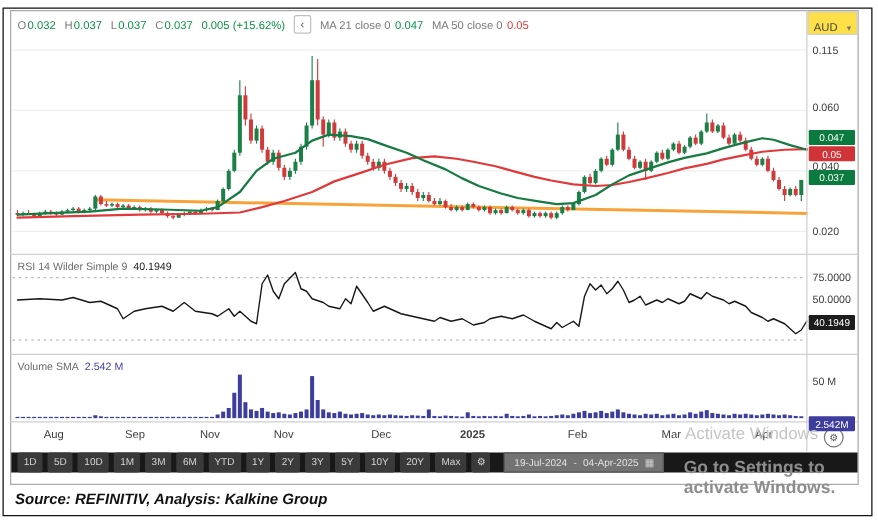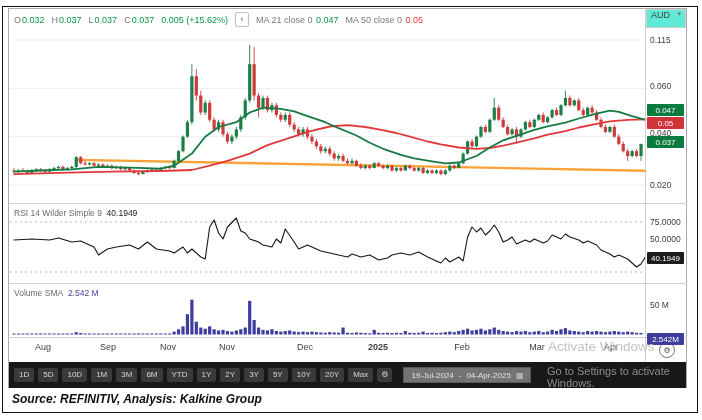--- a/index.html
+++ b/index.html
@@ -11,35 +11,35 @@
   .vline{position:absolute;top:8px;width:1px;background:#cfcfcf;z-index:2;}
   
   #legend{position:absolute;left:14px;top:12px;z-index:3;display:flex;align-items:center;gap:7px;
     font-size:9px;color:#4a4a4a;white-space:nowrap;}
   .lg-pair .k{color:#7a7a7a;margin-right:1px;}
   .green{color:#0b9444;} .red{color:#e23b36;}
   #collapse-btn{border:1px solid #c0c0c0;border-radius:2px;width:12px;height:13px;line-height:12px;
     text-align:center;color:#555;font-size:9px;background:#fff;cursor:pointer;}
   
   #aud-box{position:absolute;left:646px;top:9px;width:40px;height:19px;border:1px solid #cfcfcf;
-    background:#5eead4;z-index:3;font-size:9px;color:#444;display:flex;align-items:flex-start;justify-content:space-between;
+    background:#fde047;z-index:3;font-size:9px;color:#444;display:flex;align-items:flex-end;justify-content:space-between;
     padding:0 4px;box-sizing:border-box;}
   .axis-text{position:absolute;left:650px;z-index:3;font-size:8.5px;color:#3c3c3c;}
   .badge{position:absolute;left:647px;width:37px;z-index:4;font-size:8px;color:#fff;text-align:center;
     padding:1.5px 0;border-radius:1px;}
   .panel-label{position:absolute;left:14px;z-index:3;font-size:8.5px;color:#6b6b6b;white-space:nowrap;}
   
   .month-label{position:absolute;top:342px;z-index:3;font-size:9px;color:#3d3d3d;transform:translateX(-50%);}
   #wm1{position:absolute;left:548px;top:339px;z-index:5;font-size:13.5px;color:#c4c4c4;}
-  #wm2{position:absolute;left:547px;top:365px;z-index:5;font-size:11px;color:#8d8d8d;}
+  #wm2{position:absolute;left:547px;top:365px;z-index:5;font-size:14px;color:#8d8d8d;font-weight:bold;}
   #gear-cell{position:absolute;left:659px;top:342px;width:14px;height:14px;border:1px solid #777;border-radius:50%;
     z-index:3;display:flex;align-items:center;justify-content:center;font-size:8px;color:#555;cursor:pointer;}
   
-  #toolbar{position:absolute;left:9px;top:362px;width:677px;height:26px;background:#181818;z-index:2;
-    display:flex;align-items:center;gap:4px;padding-left:5px;box-sizing:border-box;}
+  #toolbar{position:absolute;left:9px;top:362px;width:677px;height:16px;background:#181818;z-index:2;
+    display:flex;gap:4px;padding-left:5px;box-sizing:border-box;}
   .tb-btn{background:#3a3a3a;color:#d6d6d6;font-size:8px;border:none;border-radius:2px;
     padding:3px 5px;line-height:1;cursor:pointer;font-family:inherit;}
   #tb-gear{padding:3px 4px;}
   #date-box{margin-left:7px;background:#737373;border:1px solid #5a5a5a;color:#e2e2e2;font-size:8px;
     padding:2.5px 7px;display:flex;align-items:center;gap:5px;cursor:pointer;}
   #date-box .cal{color:#cfcfcf;font-size:8px;}
   #source-line{position:absolute;left:12px;top:392px;z-index:3;font-size:12px;font-weight:bold;
     font-style:italic;color:#111;font-family:"Liberation Sans",sans-serif;}
 </style>
 </head>

